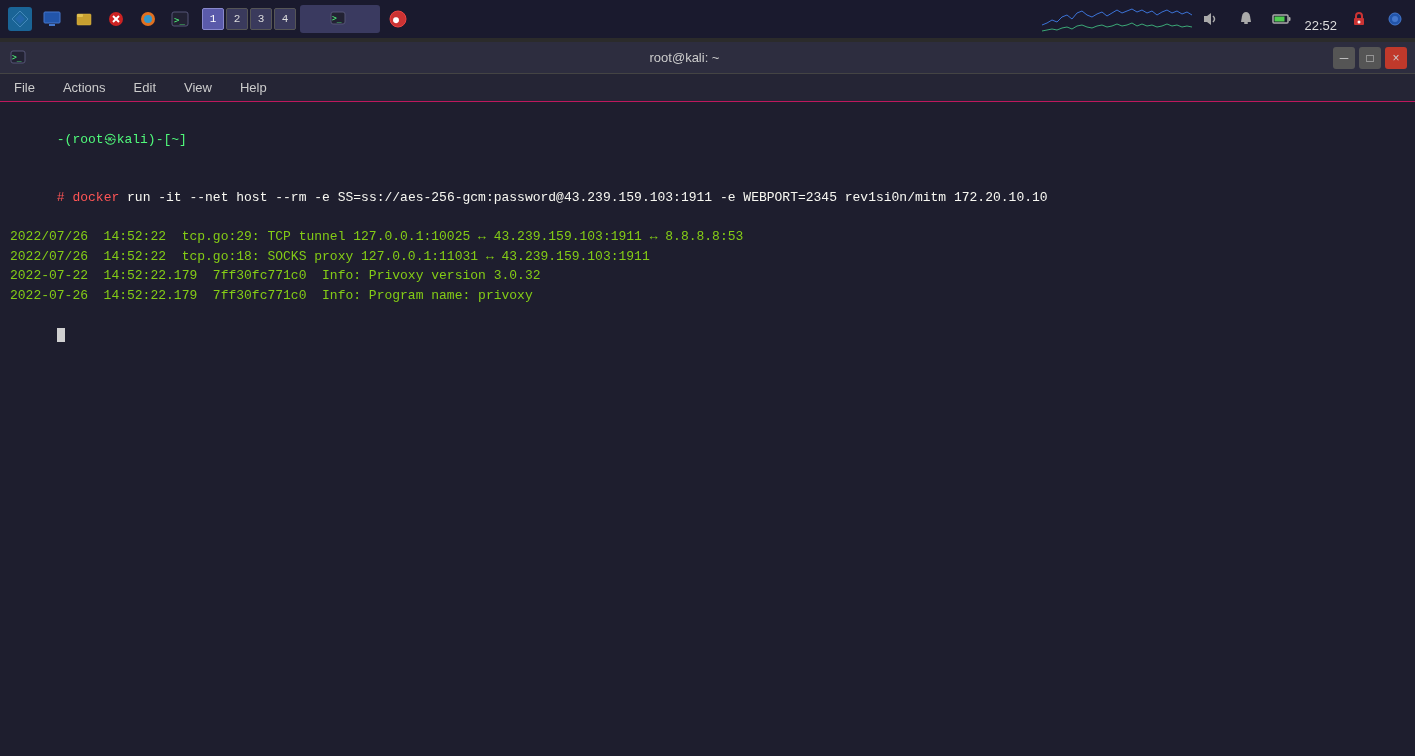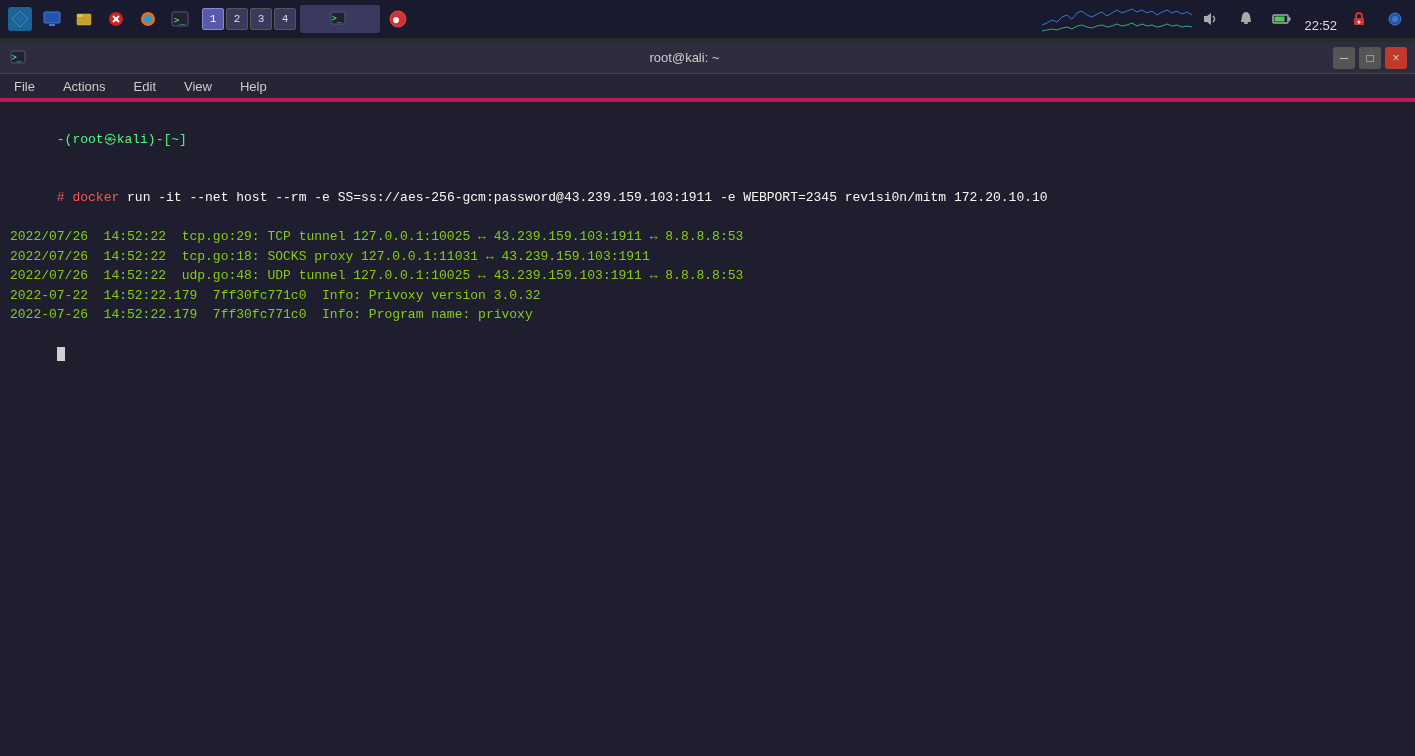--- a/index.html
+++ b/index.html
@@ -146,21 +146,21 @@
     .win-btn.maximize { background: #555; }
 
     
     .terminal-menubar {
       height: 28px;
       background: #252535;
       display: flex;
       align-items: center;
       padding: 0 8px;
       gap: 16px;
-      border-bottom: 4px solid #be185d;
+      border-bottom: 1px solid #be185d;
     }
     .menu-item {
       color: #ccc;
       font-family: sans-serif;
       font-size: 13px;
       cursor: pointer;
       padding: 2px 6px;
       border-radius: 3px;
     }
 
@@ -355,21 +355,20 @@
 
     <div class="terminal-line">
       <span class="prompt-bracket">-(</span><span class="prompt-user">root</span><span style="color:#50fa7b;">㉿</span><span class="prompt-host">kali</span><span class="prompt-bracket">)-[</span><span class="prompt-path">~</span><span class="prompt-bracket">]</span>
     </div>
     <div class="terminal-line">
       <span class="prompt-hash"># </span><span class="cmd-docker">docker</span><span class="cmd-args"> run -it --net host --rm -e SS=ss://aes-256-gcm:password@43.239.159.103:1911 -e WEBPORT=2345 rev1si0n/mitm 172.20.10.10</span>
     </div>
 
     <div class="terminal-line info-gray">2022/07/26  14:52:22  tcp.go:29: TCP tunnel 127.0.0.1:10025 ↔ 43.239.159.103:1911 ↔ 8.8.8.8:53</div>
     <div class="terminal-line info-gray">2022/07/26  14:52:22  tcp.go:18: SOCKS proxy 127.0.0.1:11031 ↔ 43.239.159.103:1911</div>
-    <div class="terminal-line info-gray">2022/07/26  14:52:22  udp.go:48: UDP tunnel 127.0.0.1:10025 ↔ 43.239.159.103:1911 ↔ 8.8.8.8:53</div>
     <div class="terminal-line info-gray">2022-07-22  14:52:22.179  7ff30fc771c0  Info: Privoxy version 3.0.32</div>
     <div class="terminal-line info-gray">2022-07-26  14:52:22.179  7ff30fc771c0  Info: Program name: privoxy</div>
 
     <div class="terminal-line">
       <span class="cursor"></span>
     </div>
   </div>
 </div>
 
 </body></html>

